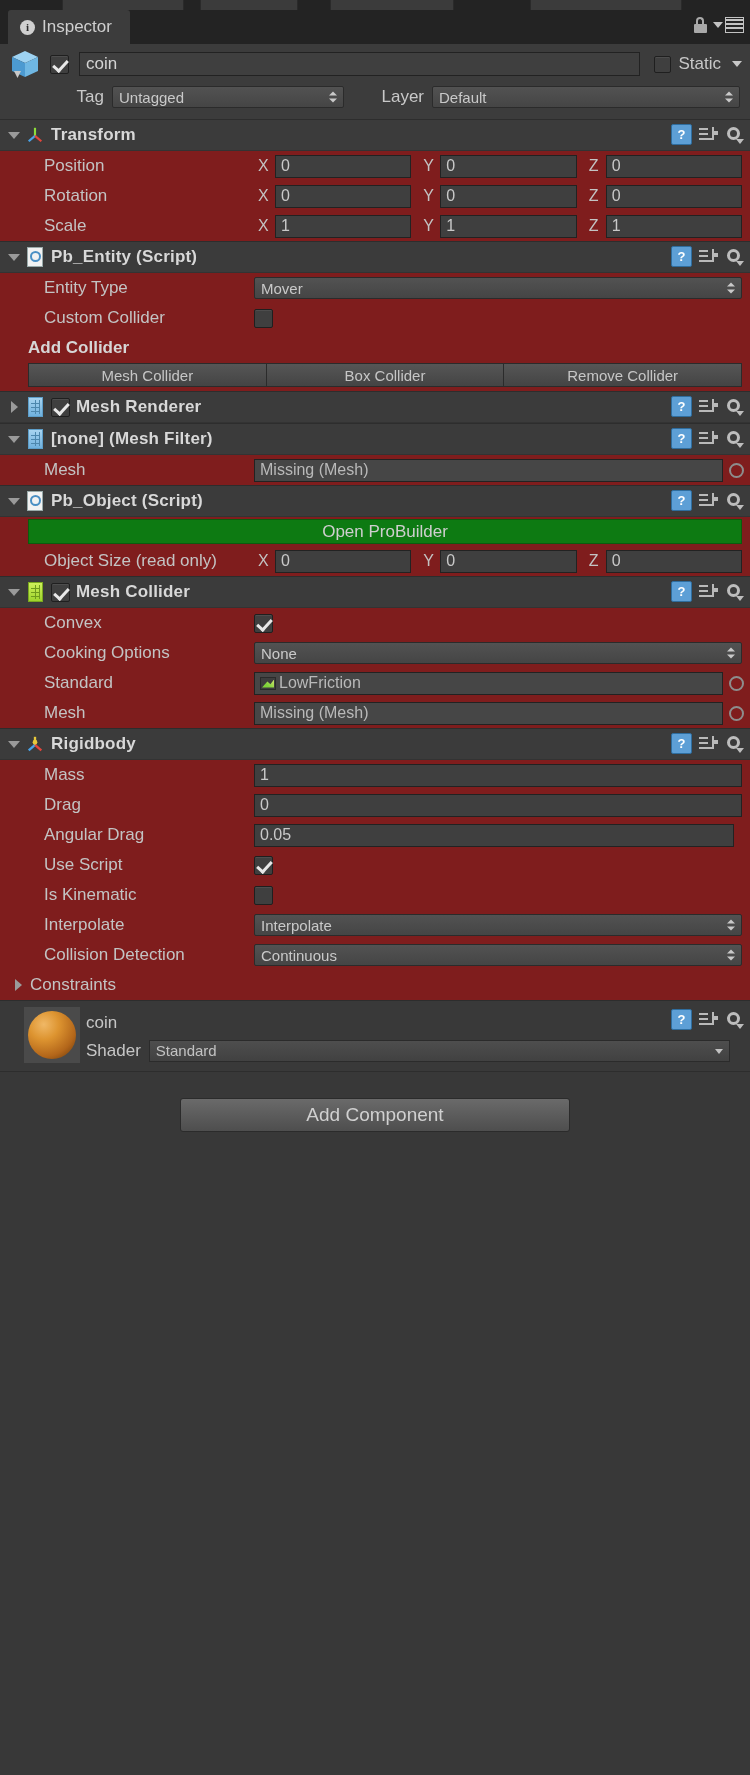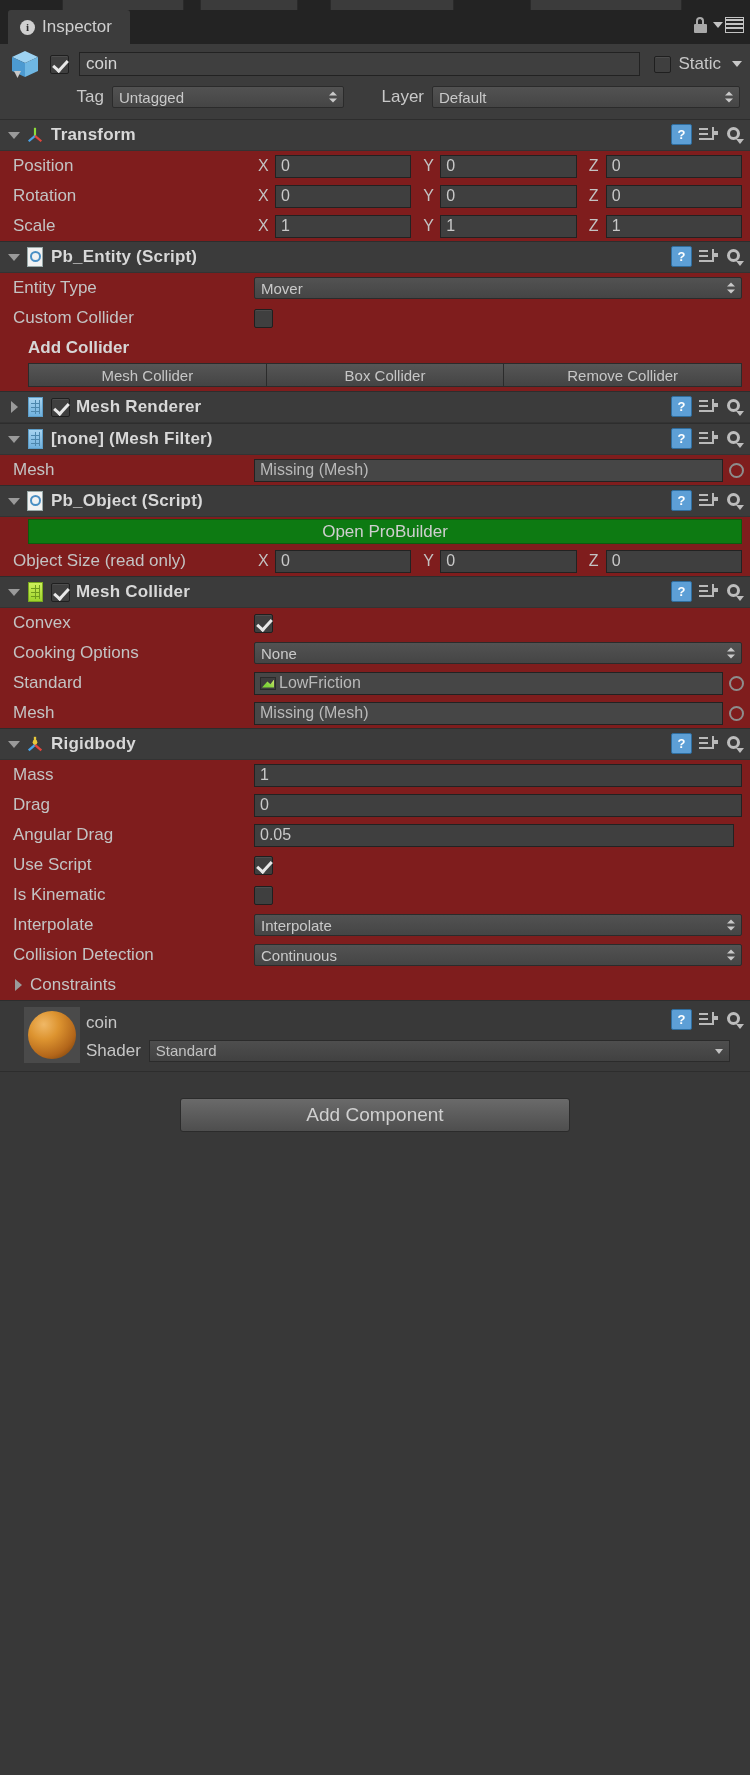--- a/index.html
+++ b/index.html
@@ -73,21 +73,21 @@
   .helpico{background:#5d9fd6;border:1px solid #2f6d9e;border-radius:2px;color:#fff;font-size:13px;font-weight:bold;
     display:flex;align-items:center;justify-content:center;line-height:1;}
   .presetico{width:19px;height:17px;position:relative;}
   .presetico b{position:absolute;background:#b9b9b9;display:block;}
   .gearico{width:19px;height:19px;position:relative;}
   .gearico .g{position:absolute;left:2px;top:2px;width:13px;height:13px;border:3px solid #bdbdbd;border-radius:50%;box-sizing:border-box;}
   .gearico .g2{position:absolute;right:0;bottom:0;width:0;height:0;border-left:4px solid transparent;border-right:4px solid transparent;border-top:5px solid #bdbdbd;}
 
   
   .prow{display:flex;align-items:center;height:30px;padding:0 6px 0 0;}
-  .plabel{width:254px;padding-left:13px;box-sizing:border-box;font-size:17px;color:#c3c3c3;white-space:nowrap;overflow:hidden;}
+  .plabel{width:254px;padding-left:44px;box-sizing:border-box;font-size:17px;color:#c3c3c3;white-space:nowrap;overflow:hidden;}
   .plabel.ind{padding-left:48px;}
   .field{height:23px;background:#3f3f3f;border:1px solid #222;box-sizing:border-box;display:flex;align-items:center;
      padding:0 5px;color:#c9c9c9;font-size:16px;flex:1;}
   .vec{display:flex;align-items:center;flex:1;gap:0;}
   .vec .ax{width:17px;text-align:left;font-size:16px;color:#c3c3c3;flex:none;padding-left:4px;}
   .vec .field{margin-right:8px;}
   .objfield{height:23px;background:#464646;border:1px solid #222;box-sizing:border-box;display:flex;align-items:center;
      padding:0 5px;color:#b9b9b9;font-size:16px;flex:1;}
   .objdot{width:15px;height:15px;border:2px solid #8d8d8d;border-radius:50%;box-sizing:border-box;margin-left:6px;flex:none;}
 

